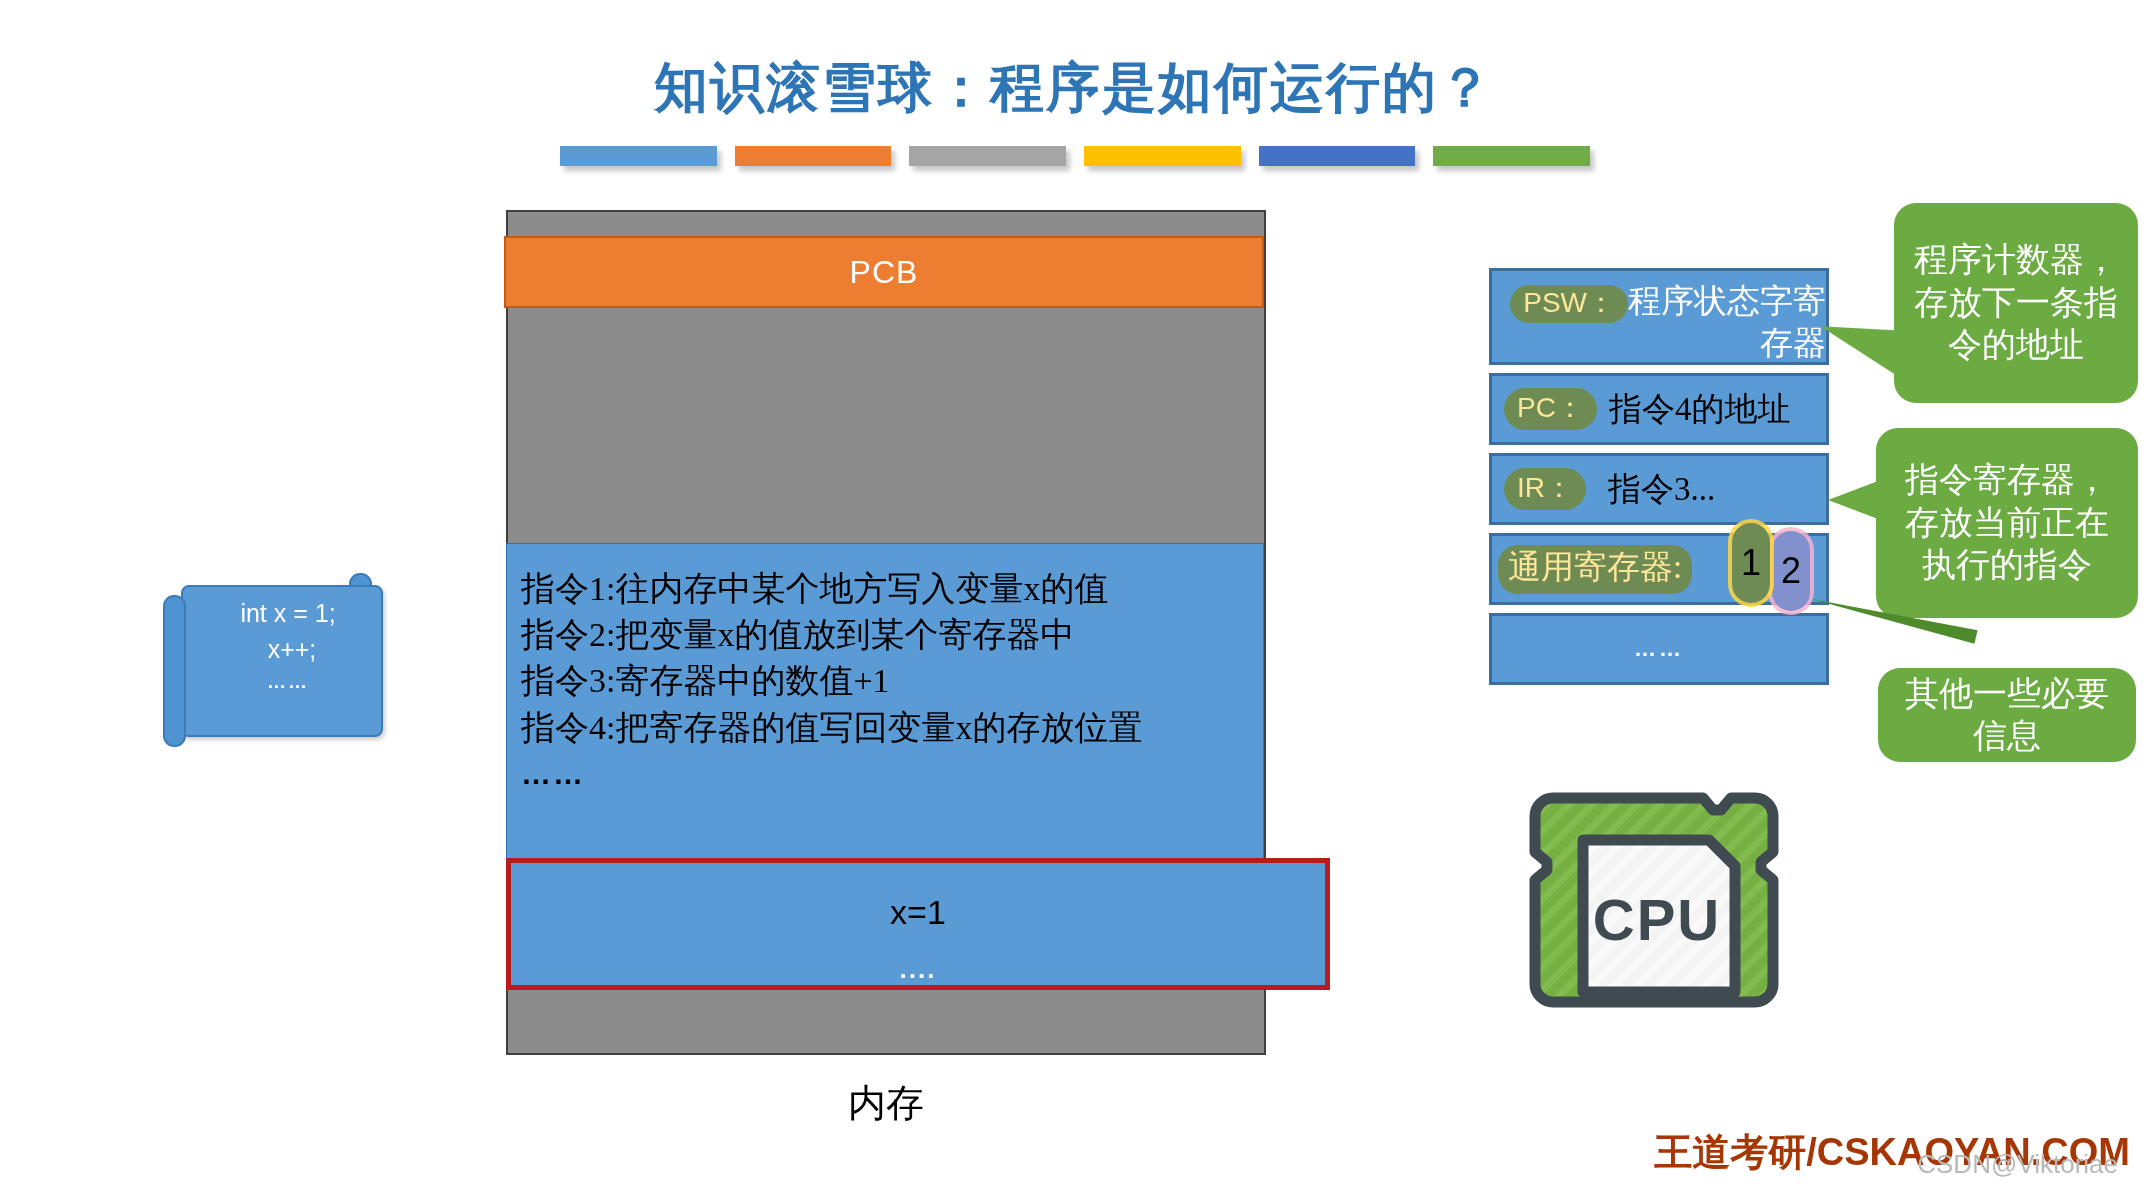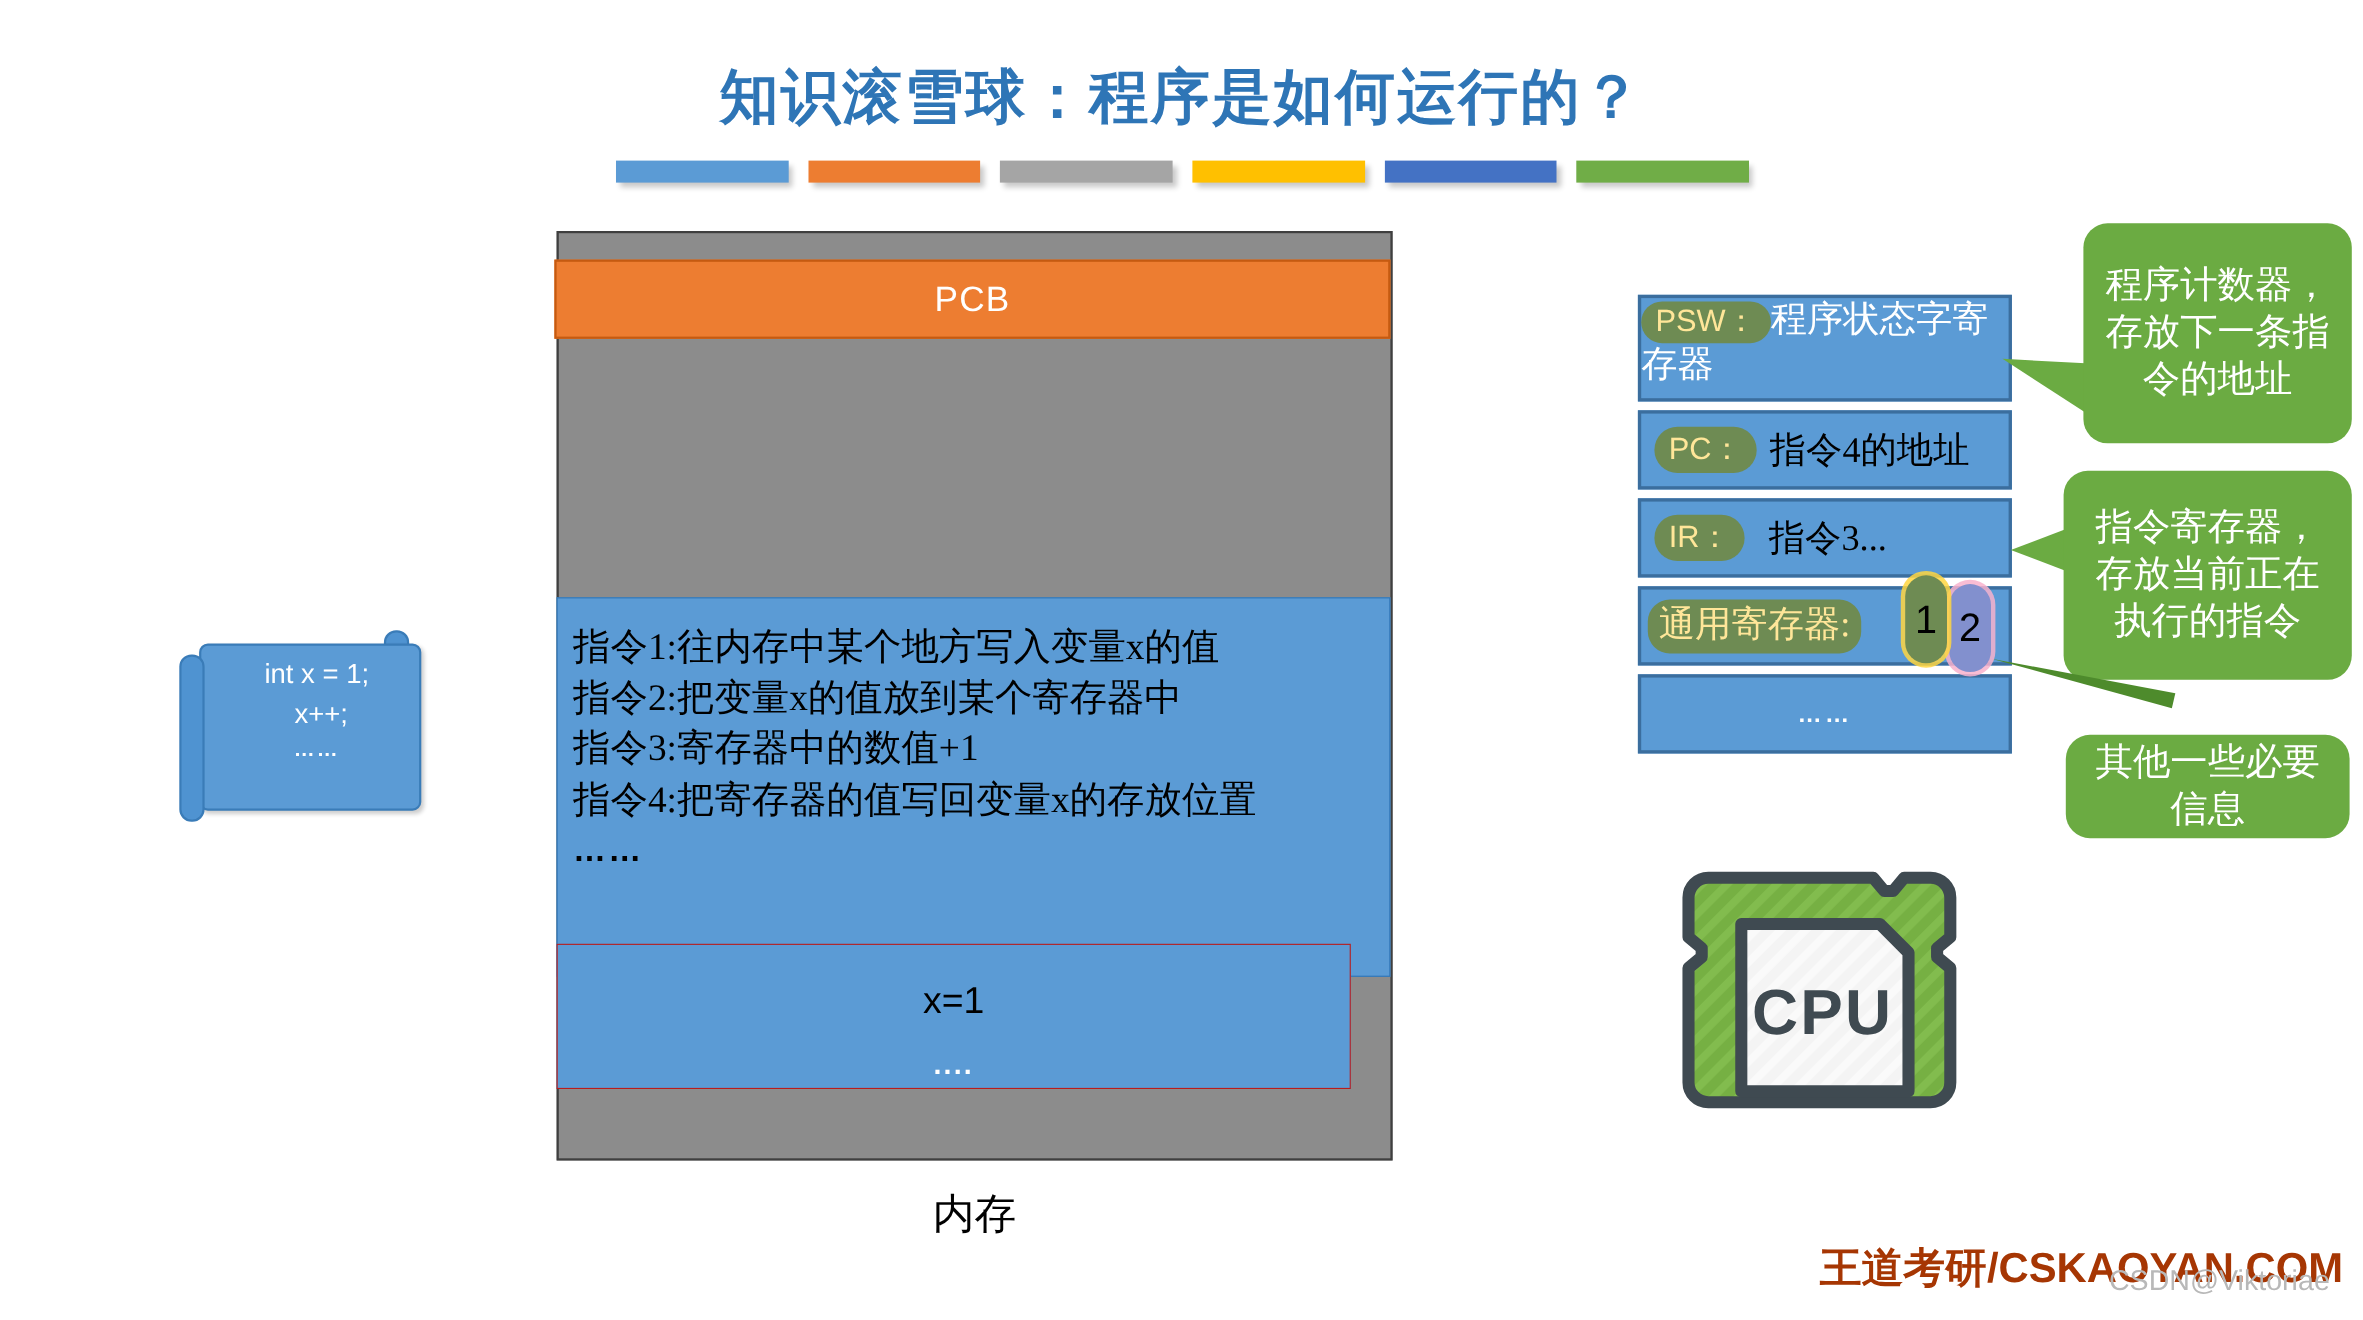--- a/index.html
+++ b/index.html
@@ -94,29 +94,29 @@
     font-size: 30px;
     font-weight: bold;
     color: #000000;
     letter-spacing: 2px;
     margin-top: 6px;
   }
   #data-block {
     position: absolute;
     left: 506px;
     top: 858px;
-    width: 722px;
+    width: 824px;
     height: 132px;
     background: #5B9BD5;
-    border: 1px solid #b91c1c;
+    border: 5px solid #b91c1c;
     box-sizing: border-box;
     display: flex;
     flex-direction: column;
     align-items: center;
-    justify-content: center;
+    justify-content: flex-end;
     padding-top: 26px;
   }
   #data-block .data-val {
     font-size: 34px;
     color: #000000;
   }
   #data-block .data-dots {
     margin-top: 22px;
     font-size: 26px;
     font-weight: bold;
@@ -212,24 +212,25 @@
     background: #6E8B53;
     border-radius: 22px;
     color: #FFE699;
     padding: 1px 13px 3px 13px;
     font-family: "Liberation Sans", sans-serif;
     font-size: 28px;
   }
   #reg-psw {
     top: 0px;
     height: 97px;
-    text-align: left;
+    text-align: right;
     color: #ffffff;
     font-size: 33px;
     line-height: 1.22;
+    padding-top: 10px;
   }
   #reg-pc {
     top: 105px;
     height: 72px;
     color: #000000;
     font-size: 33px;
     display: flex;
     align-items: center;
     padding-left: 12px;
   }

